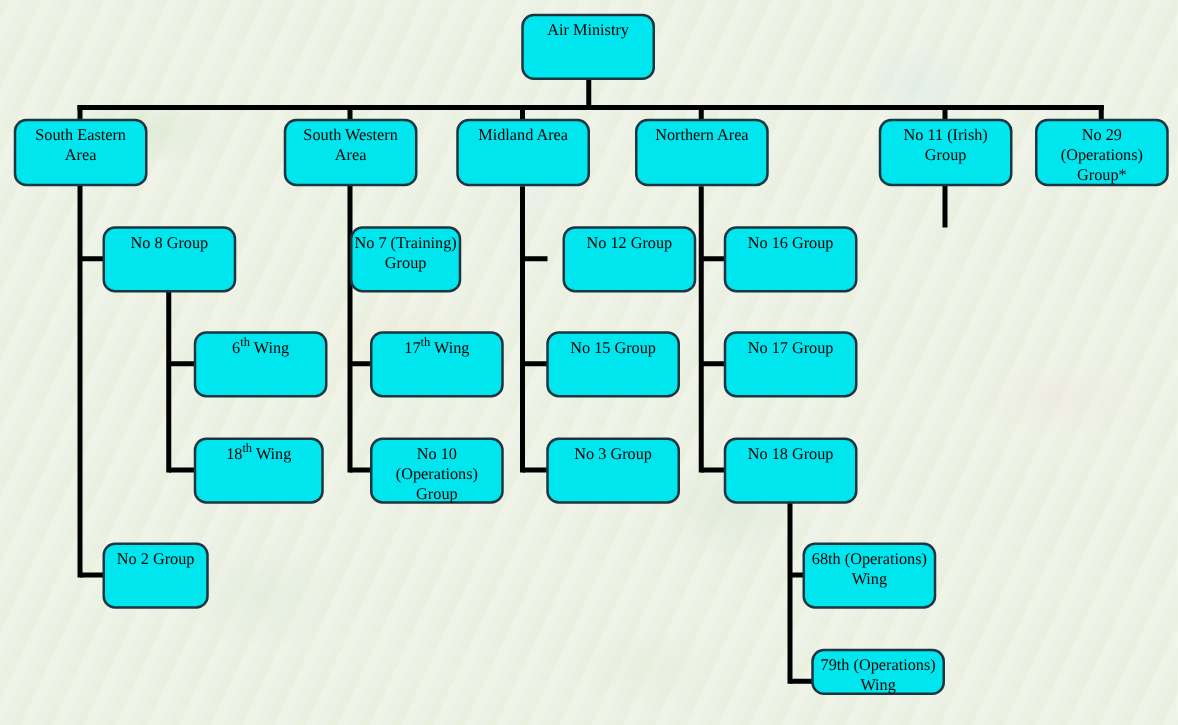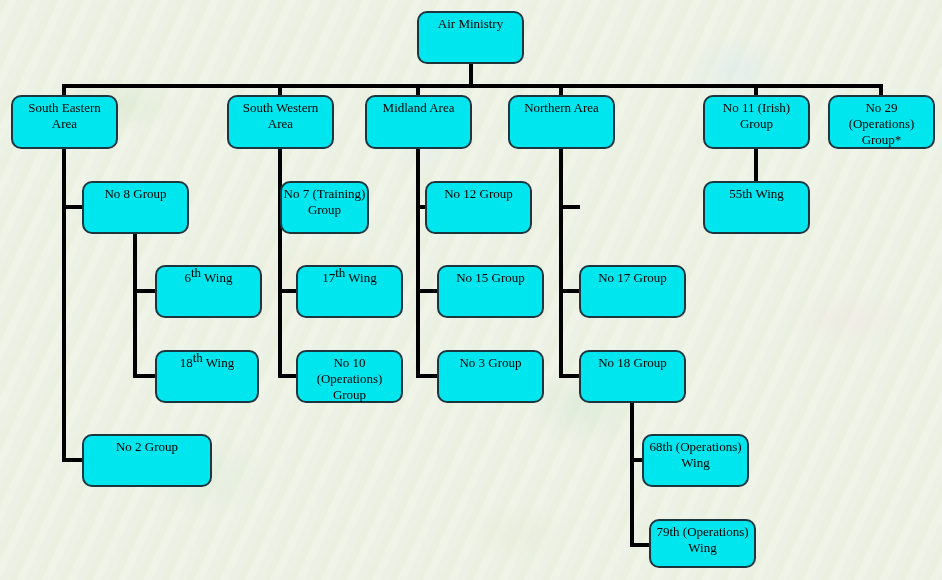--- a/index.html
+++ b/index.html
@@ -27,21 +27,21 @@
     box-sizing: border-box;
     background: var(--node-fill, #00e6ee);
     border: 2px solid var(--node-border, #1c3640);
     border-radius: 10px;
     text-align: center;
     padding: 3px 1px 0 1px;
     font-size: 13px;
     line-height: 16px;
   }
   .line { display: block; white-space: nowrap; }
-  .node sup { font-size: 13px; line-height: 0; }
+  .node sup { font-size: 10px; line-height: 0; }
   .connector {
     position: absolute;
     background: var(--connector, #000);
   }
 </style>
 </head>
 <body>
 
 <div class="canvas">
 
@@ -121,67 +121,67 @@
   </div>
 
   <div class="node" style="left:155px;top:265px;width:107px;height:53px">
     <span class="line"><span>6</span><sup>th</sup><span> Wing</span></span>
   </div>
 
   <div class="node" style="left:155px;top:350px;width:104px;height:53px">
     <span class="line"><span>18</span><sup>th</sup><span> Wing</span></span>
   </div>
 
-  <div class="node" style="left:82px;top:434px;width:130px;height:53px">
+  <div class="node" style="left:82px;top:434px;width:85px;height:53px">
     <span class="line">No 2 Group</span>
   </div>
 
   <div class="node" style="left:280px;top:181px;width:89px;height:53px">
     <span class="line">No 7 (Training)</span>
     <span class="line">Group</span>
   </div>
 
   <div class="node" style="left:296px;top:265px;width:107px;height:53px">
     <span class="line"><span>17</span><sup>th</sup><span> Wing</span></span>
   </div>
 
   <div class="node" style="left:296px;top:350px;width:107px;height:53px">
     <span class="line">No 10</span>
     <span class="line">(Operations)</span>
     <span class="line">Group</span>
   </div>
 
-  <div class="node" style="left:425px;top:181px;width:107px;height:53px">
+  <div class="node" style="left:450px;top:181px;width:107px;height:53px">
     <span class="line">No 12 Group</span>
   </div>
 
   <div class="node" style="left:437px;top:265px;width:107px;height:53px">
     <span class="line">No 15 Group</span>
   </div>
 
   <div class="node" style="left:437px;top:350px;width:107px;height:53px">
     <span class="line">No 3 Group</span>
   </div>
 
+  <div class="node" style="left:579px;top:181px;width:107px;height:53px">
+    <span class="line">No 16 Group</span>
+  </div>
 
   <div class="node" style="left:579px;top:265px;width:107px;height:53px">
     <span class="line">No 17 Group</span>
   </div>
 
   <div class="node" style="left:579px;top:350px;width:107px;height:53px">
     <span class="line">No 18 Group</span>
   </div>
 
-  <div class="node" style="left:703px;top:181px;width:107px;height:53px">
-    <span class="line">55th Wing</span>
-  </div>
 
   <div class="node" style="left:642px;top:434px;width:107px;height:53px">
     <span class="line">68th (Operations)</span>
     <span class="line">Wing</span>
   </div>
 
-  <div class="node" style="left:649px;top:519px;width:107px;height:49px">
+  <div class="node" style="left:649px;top:519px;width:107px;height:37px">
     <span class="line">79th (Operations)</span>
     <span class="line">Wing</span>
   </div>
 
 </div>
 
 </body></html>

